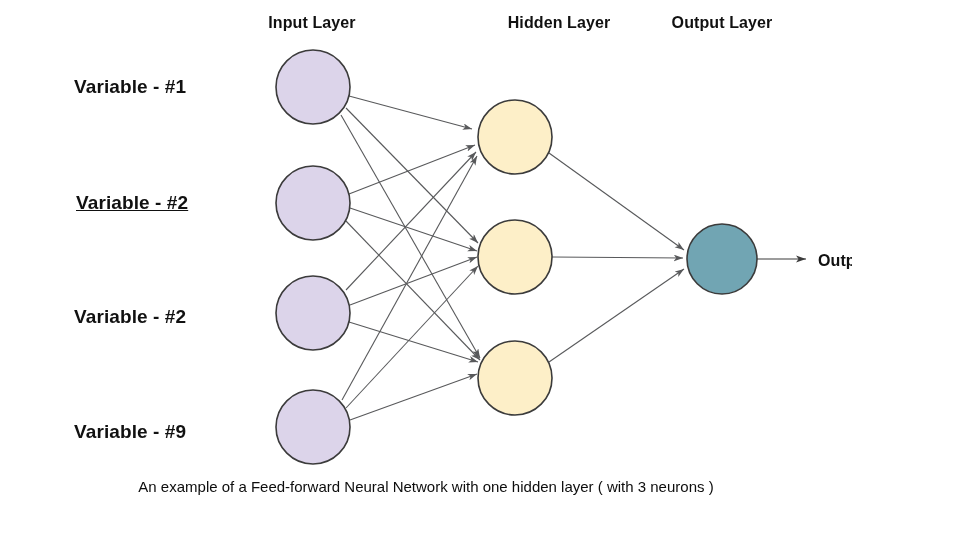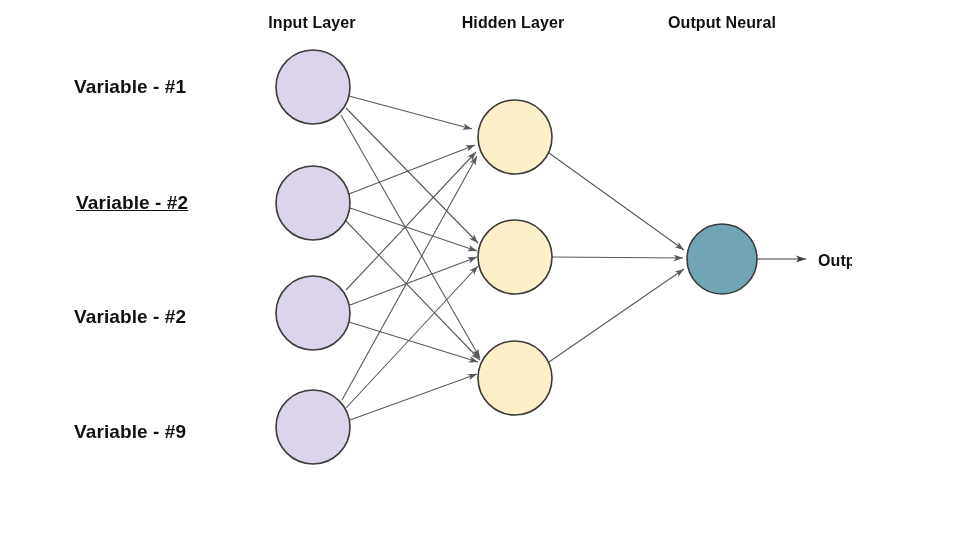--- a/index.html
+++ b/index.html
@@ -119,24 +119,25 @@
     </g>
 
     <g>
       <circle cx="722" cy="259" r="35" fill="#71A5B3" stroke="#3b3b3b" stroke-width="1.6"></circle>
     </g>
 
     <line x1="757" y1="259" x2="806" y2="259" stroke="#3b3b3b" stroke-width="1.2" marker-end="url(#arrow-out)"></line>
   </svg>
 
   <div class="layer-title" style="left:312px; top:14px;">Input Layer</div>
-  <div class="layer-title" style="left:489px; top:14px;padding-left:48px;">Hidden Layer</div>
-  <div class="layer-title" style="left:722px; top:14px;">Output Neural</div>
+  <div class="layer-title" style="left:535px; top:14px;padding-left:48px;">Hidden Layer</div>
+  <div class="layer-title" style="left:722px; top:14px;">Output Layer</div>
 
   <div class="var-label" style="left:74px; top:87px;">Variable - #1</div>
   <div class="var-label" style="left:76px; top:203px;text-decoration:underline;">Variable - #2</div>
   <div class="var-label" style="left:74px; top:317px;">Variable - #2</div>
   <div class="var-label" style="left:74px; top:432px;">Variable - #9</div>
 
   <div class="output-label" style="left:818px; top:261px;">Output</div>
 
+  <div class="caption">An example of a Feed-forward Neural Network with one hidden layer ( with 3 neurons )</div>
 
 </div>
 
 </body></html>

